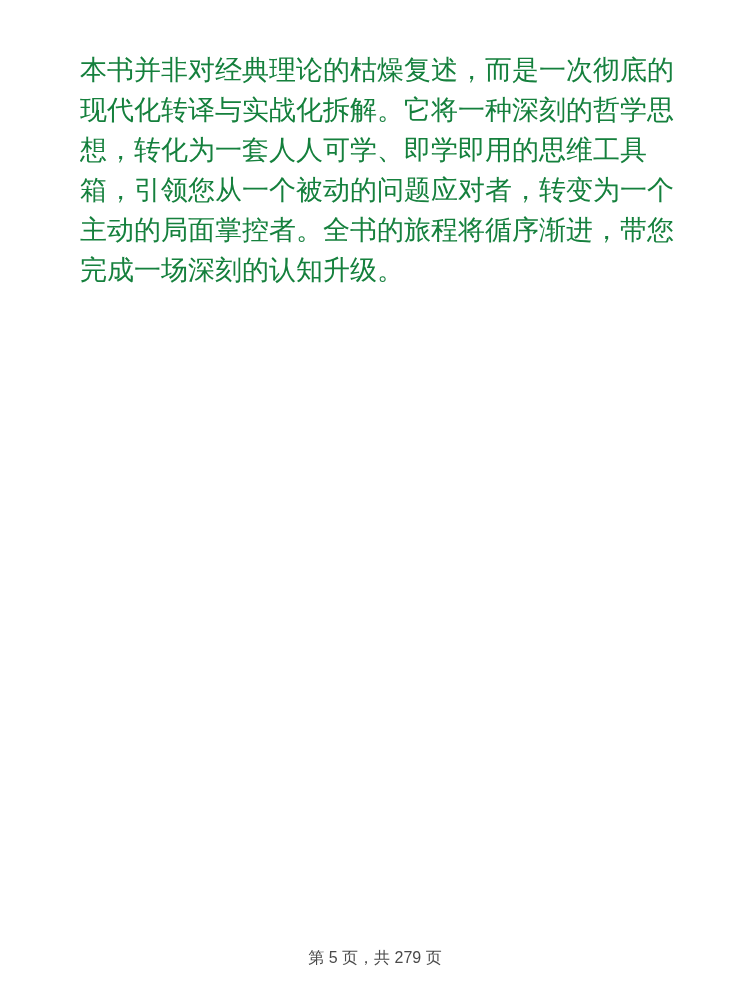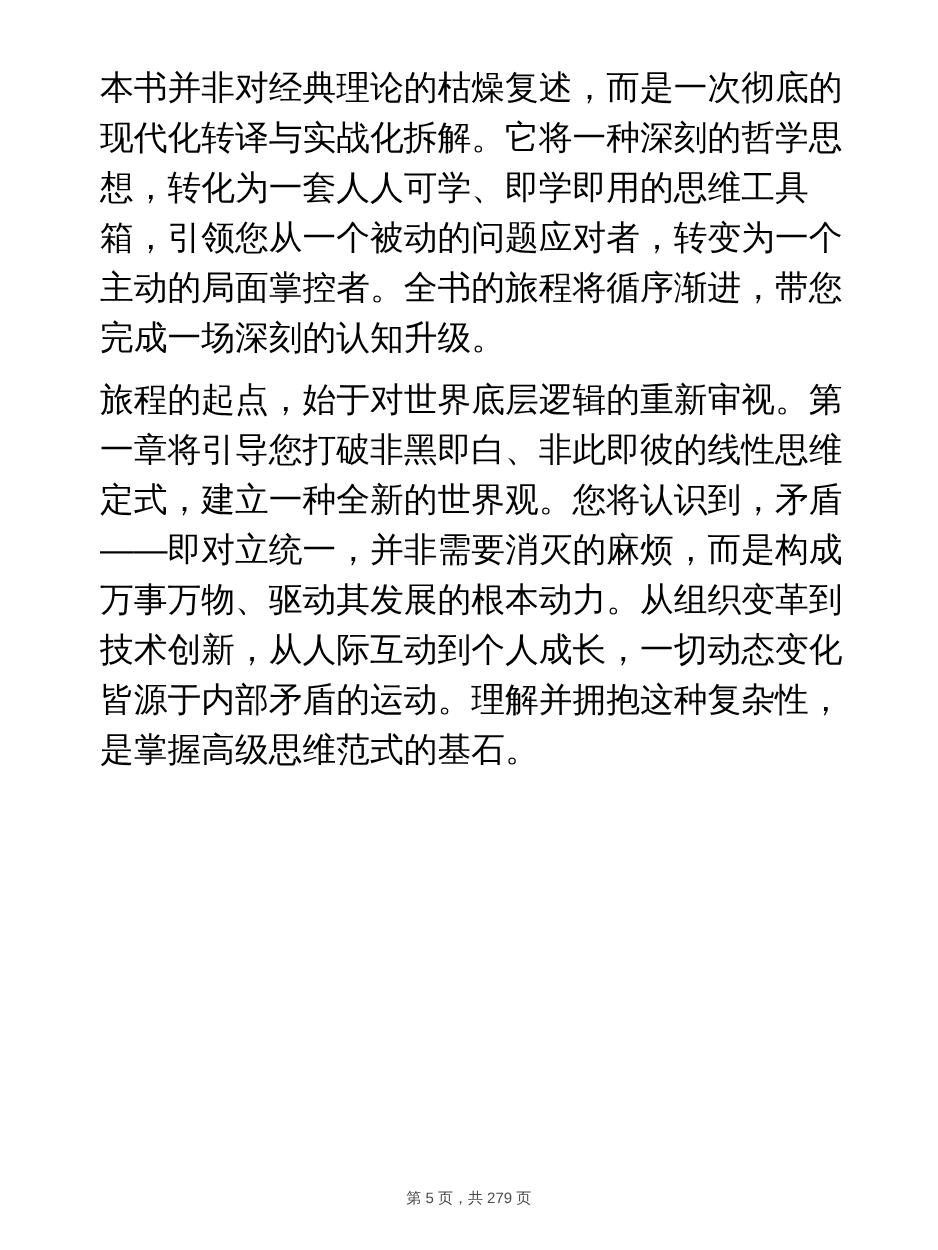--- a/index.html
+++ b/index.html
@@ -22,44 +22,43 @@
     height: 1000px;
     background: #ffffff;
   }
   .content {
     position: absolute;
     left: 80px;
     top: 50px;
     width: 600px;
     height: 900px;
     overflow: hidden;
-    color: #000000;
+    color: #15803d;
     font-size: 27px;
     line-height: 40px;
     text-align: left;
     word-break: break-all;
     line-break: strict;
   }
   .para {
     margin: 0 0 10px 0;
     padding: 0;
   }
   .footer {
     position: absolute;
     left: 0;
     top: 948px;
     width: 750px;
     text-align: center;
-    font-size: 12px;
+    font-size: 16px;
     line-height: 20px;
     color: #4a4a4a;
   }
 </style>
 </head>
 <body>
 
 <div class="page">
   <div class="content">
     <p class="para">本书并非对经典理论的枯燥复述，而是一次彻底的现代化转译与实战化拆解。它将一种深刻的哲学思想，转化为一套人人可学、即学即用的思维工具箱，引领您从一个被动的问题应对者，转变为一个主动的局面掌控者。全书的旅程将循序渐进，带您完成一场深刻的认知升级。</p>
-    <p class="para">旅程的起点，始于对世界底层逻辑的重新审视。第一章将引导您打破非黑即白、非此即彼的线性思维定式，建立一种全新的世界观。您将认识到，矛盾——即对立统一，并非需要消灭的麻烦，而是构成万事万物、驱动其发展的根本动力。从组织变革到技术创新，从人际互动到个人成长，一切动态变化皆源于内部矛盾的运动。理解并拥抱这种复杂性，是掌握高级思维范式的基石。</p>
   </div>
   <div class="footer">第 5 页，共 279 页</div>
 </div>
 
 </body></html>

